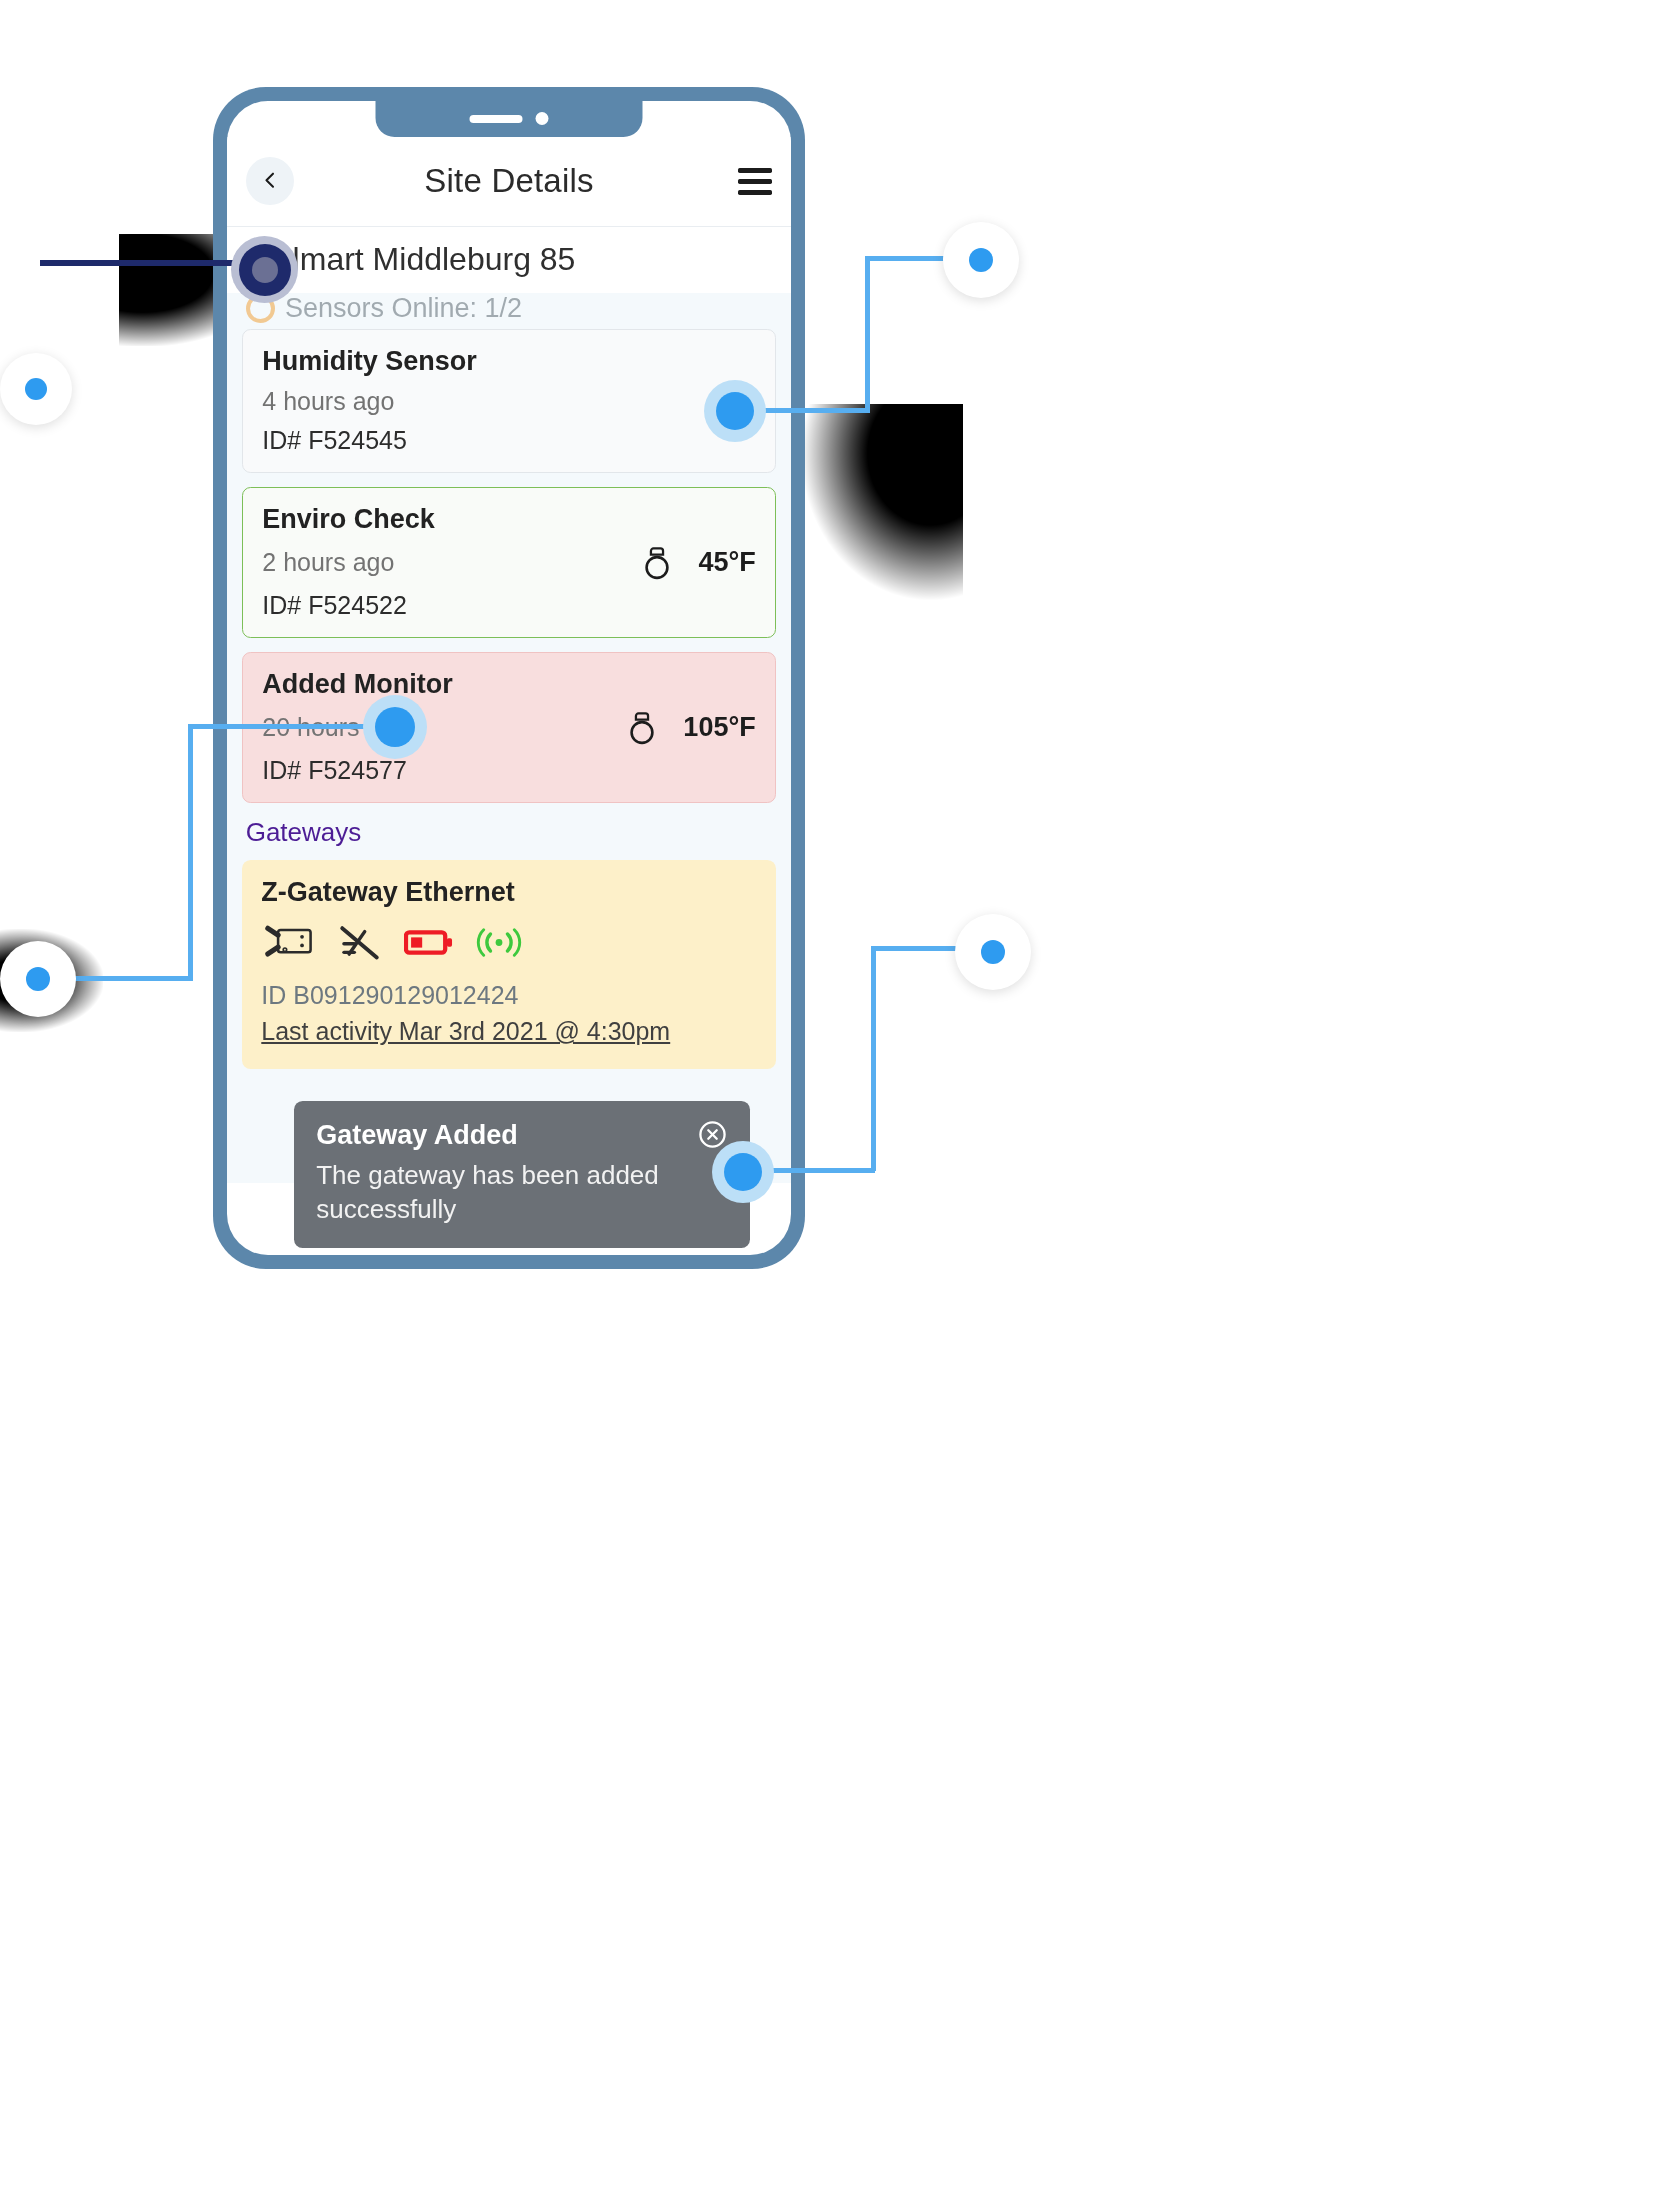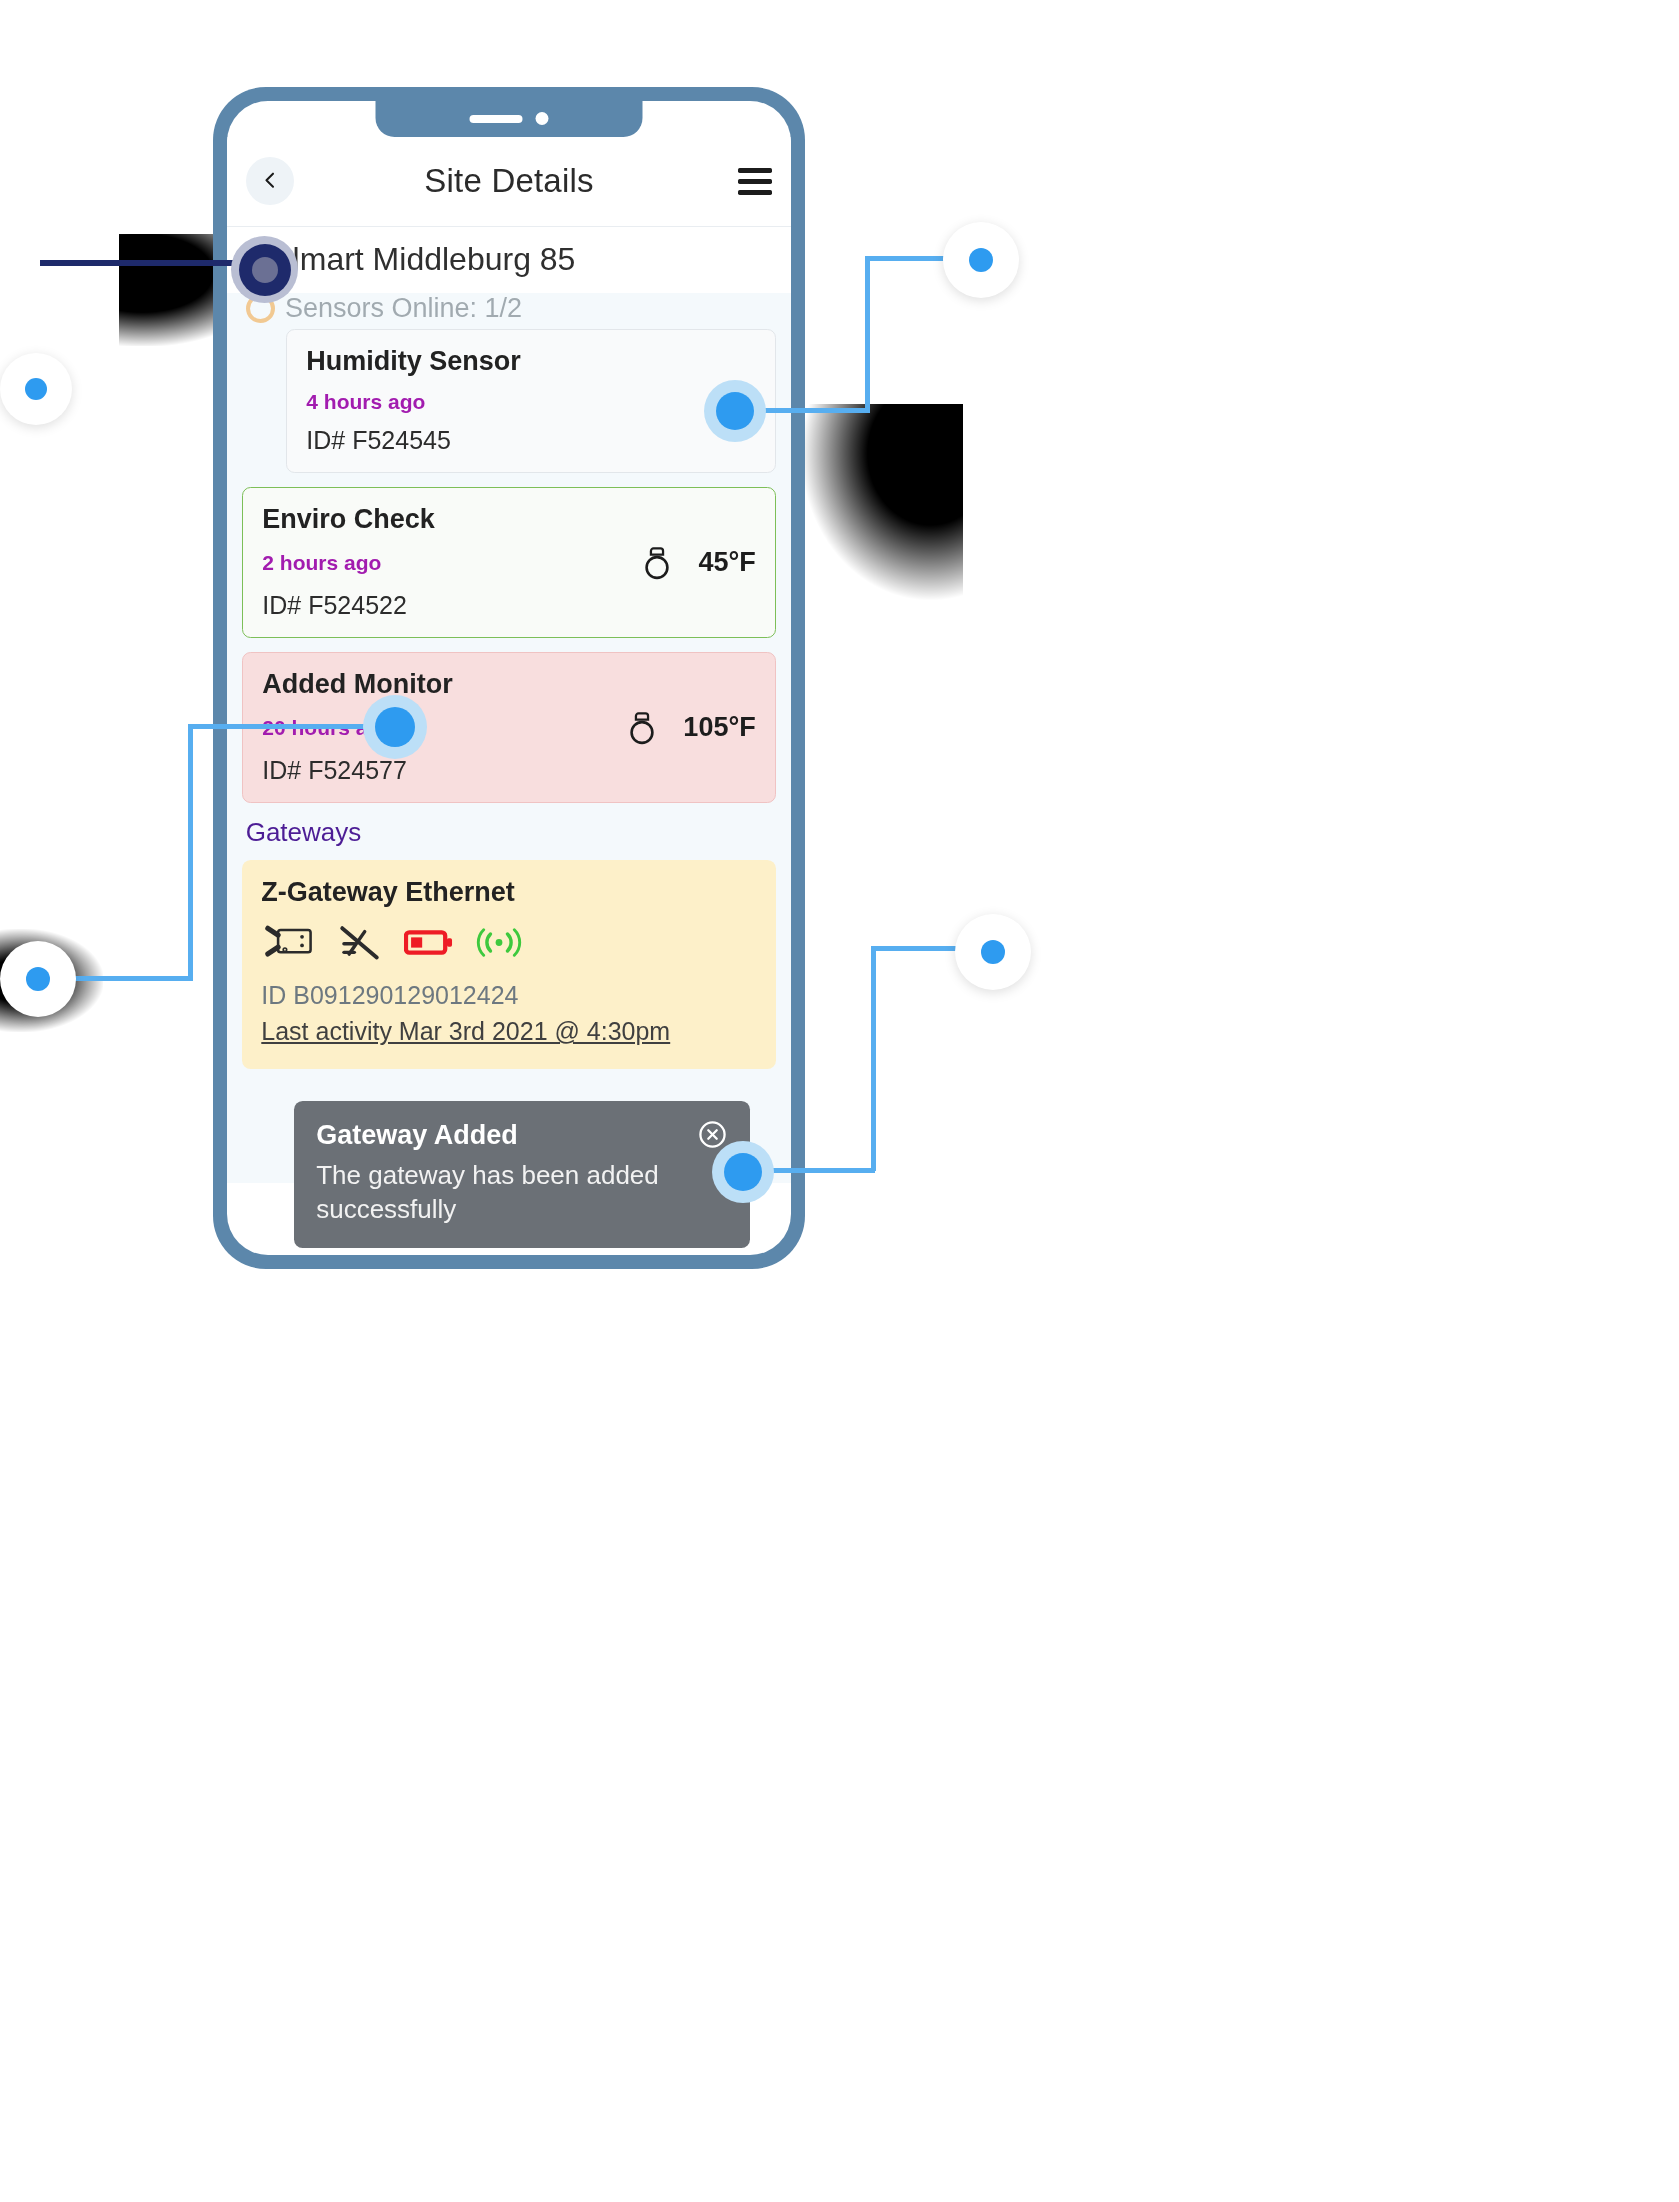--- a/index.html
+++ b/index.html
@@ -94,27 +94,27 @@
   .ring {
     width: 29px; height: 29px; border-radius: 50%;
     border: 4.3px solid #f0a33c; flex: 0 0 auto;
   }
   .sensors-online span { font-size: 27px; color: #5e6b73; }
 
   .card {
     border-radius: 8.6px; padding: 15.5px 19px 17px 19px;
     margin-bottom: 13.8px; position: relative;
   }
-  .card.neutral { background:#f9fafb; border:0.9px solid #e2e6ea;margin-left:44px; }
+  .card.neutral { background:#f9fafb; border:0.9px solid #e2e6ea; }
   .card.ok      { background:#f9fbf8; border:0.9px solid #7dbf58; }
   .card.alert   { background:#f8dede; border:0.9px solid #f0c3c3; }
 
   .card-title { font-size: 27px; font-weight: 700; color:#222; margin-bottom: 10.3px; }
   .card-row { display:flex; align-items:center; justify-content:space-between; }
-  .card-sub { font-size: 21px; color:#a21caf;font-weight:bold; }
+  .card-sub { font-size: 25px; color:#737373; }
   .card-id  { font-size: 25px; color:#2c2c2c; margin-top: 10.3px; }
   .reading { display:flex; align-items:center; gap:28px; }
   .reading .temp { font-size: 27px; font-weight: 700; color:#1d1d1d; }
 
   .thermo { width: 26px; height: 36px; }
   .sensor-glyph { width: 45px; height: 29px; }
 
   .section-label { font-size: 26px; color:#4c1d95; margin: 12px 3.4px 12px 3.4px; }
 
   .gw-card {

